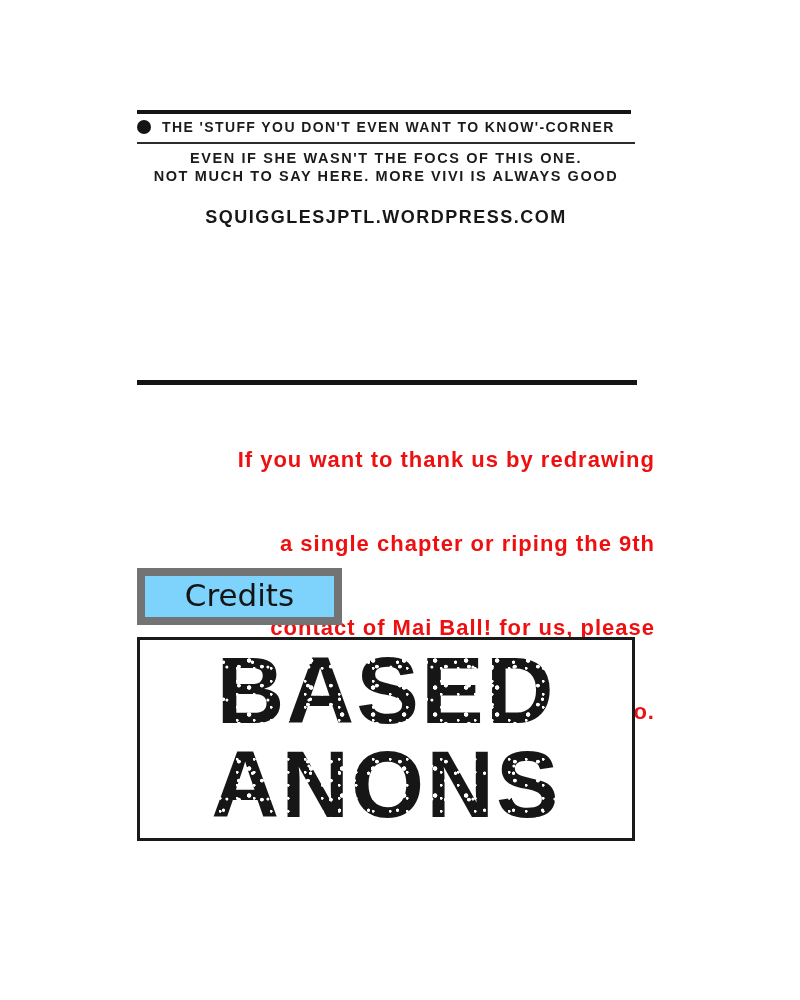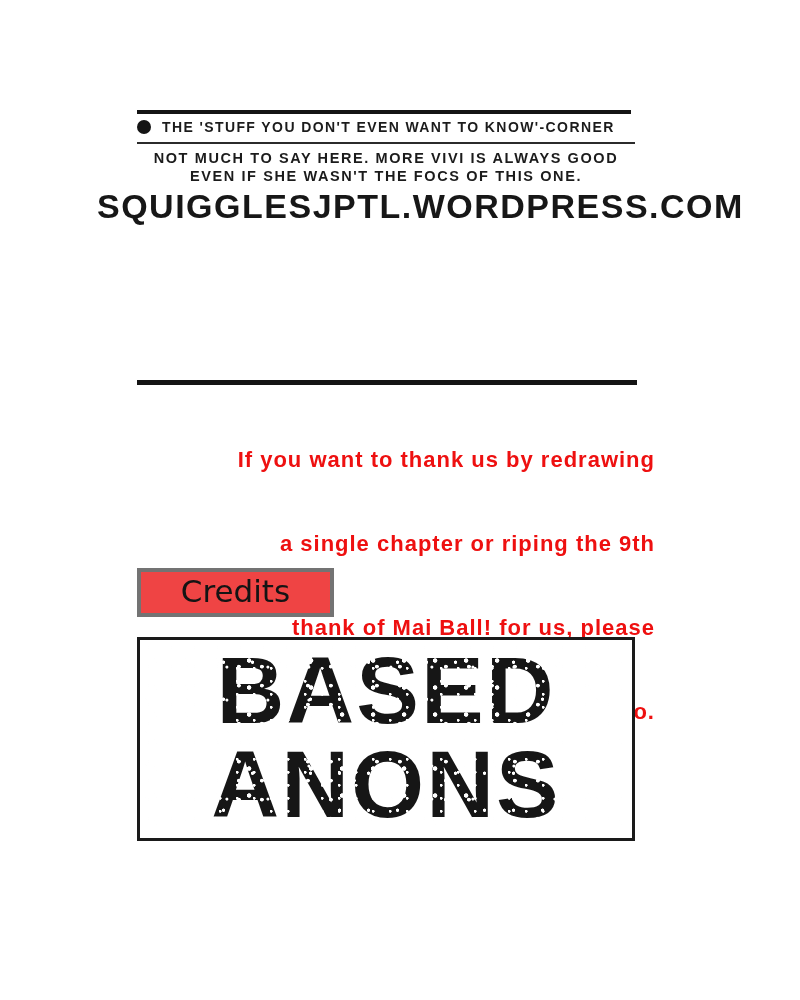--- a/index.html
+++ b/index.html
@@ -63,24 +63,24 @@
     text-align: center;
     color: #171717;
     font-weight: bold;
   }
   .translated-by {
     font-size: 25px;
     letter-spacing: 4px;
     line-height: 24px;
   }
   .translated-site {
-    font-size: 34px;
+    font-size: 18px;
     letter-spacing: 1.5px;
     line-height: 26px;
-    margin-top: 5px;
+    margin-top: 16px;
   }
 
   .thanks {
     position: absolute;
     left: 117px; top: 390px; width: 538px;
     text-align: right;
     font-size: 22px;
     font-weight: bold;
     letter-spacing: 1px;
     line-height: 28px;
@@ -88,22 +88,22 @@
     white-space: pre-wrap;
   }
   .thanks .title-em {
     font-weight: bold;
   }
 
   .credits-box {
     position: absolute;
     left: 137px; top: 568px;
     width: 189px; height: 41px;
-    border: 4px solid #737373;
-    background: #ef4444;
+    border: 8px solid #737373;
+    background: #7dd3fc;
     display: flex;
     align-items: center;
     justify-content: center;
   }
   .credits-label {
     font-family: "DejaVu Sans", sans-serif;
     font-size: 31px;
     color: #141414;
     line-height: 1;
     padding-bottom: 3px;
@@ -161,34 +161,34 @@
   <div class="rule rule-top"></div>
 
   <div class="corner-head">
     <span class="bullet"></span>
     <span class="corner-title">THE 'STUFF YOU DON'T EVEN WANT TO KNOW'-CORNER</span>
   </div>
 
   <div class="rule rule-mid"></div>
 
   <div class="note">
+    <div>EVEN IF SHE WASN'T THE FOCS OF THIS ONE.</div>
     <div>NOT MUCH TO SAY HERE. MORE VIVI IS ALWAYS GOOD</div>
-    <div>EVEN IF SHE WASN'T THE FOCS OF THIS ONE.</div>
   </div>
 
   <div class="translated">
     <div class="translated-site">SQUIGGLESJPTL.WORDPRESS.COM</div>
   </div>
 
   <div class="rule rule-thanks"></div>
 
   <div class="thanks">
     <div>If you want to thank us by redrawing</div>
     <div>a single chapter or riping the 9th</div>
-    <div><span>thank of </span><span class="title-em">Mai Ball!</span><span> for us, please</span></div>
+    <div><span>contact of </span><span class="title-em">Mai Ball!</span><span> for us, please</span></div>
     <div>contact us on batoto.</div>
   </div>
 
   <div class="credits-box">
     <span class="credits-label">Credits</span>
   </div>
 
   <div class="based-box">
     <div class="based-text">
       <div>BASED</div>

